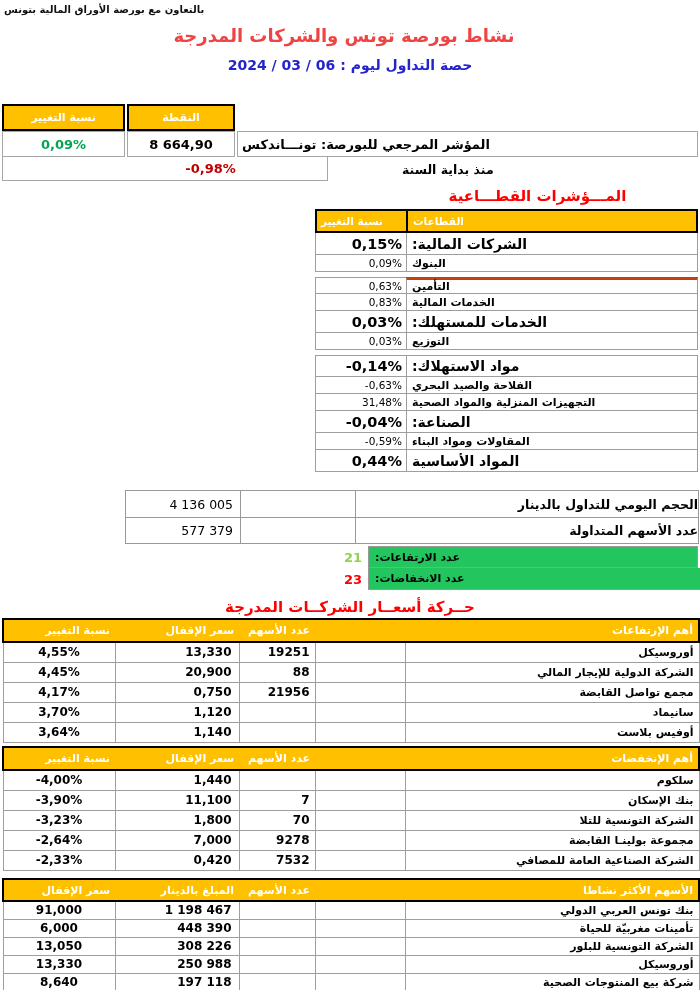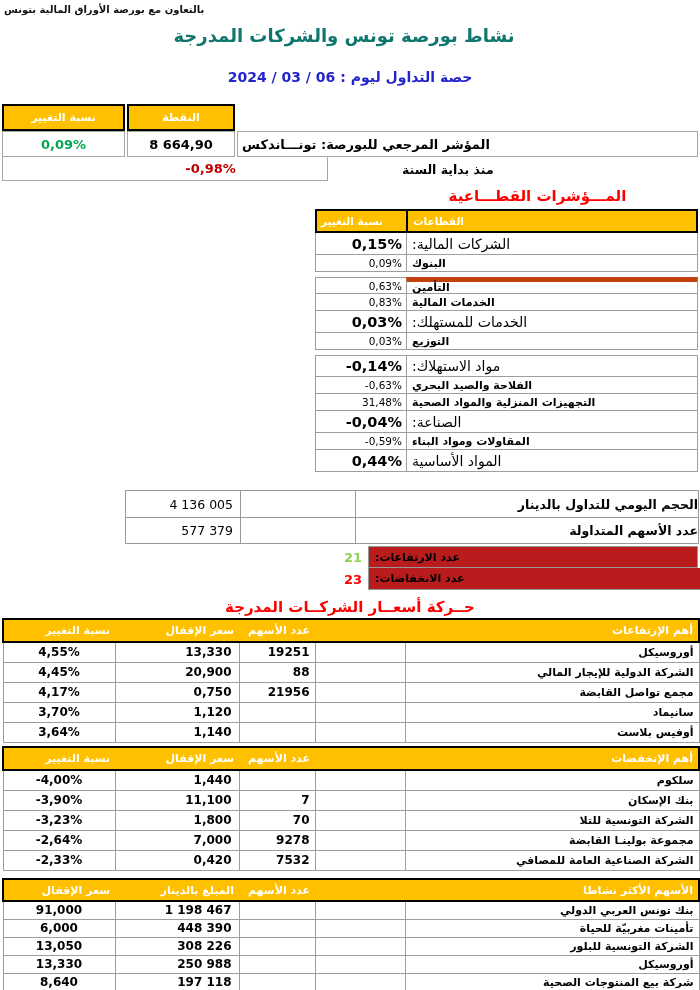--- a/index.html
+++ b/index.html
@@ -7,22 +7,22 @@
   .page {
     position:relative; width:700px; height:990px; margin:0 auto;
     background:#ffffff; overflow:hidden; direction:rtl;
     font-family:"DejaVu Sans", sans-serif; color:#000;
   }
   .abs { position:absolute; }
   .num { direction:ltr; unicode-bidi:isolate; }
 
   
   .coop-note { left:4px; top:4px; font-size:10px; font-weight:bold; color:#111; }
-  .main-title { left:0; top:25px; width:688px; text-align:center; font-size:18px; font-weight:bold; color:#0f766e; }
-  .session-date { left:0; top:57px; width:700px; text-align:center; font-size:14px; font-weight:bold; color:#2424CC;margin-top:12px; }
+  .main-title { left:0; top:25px; width:688px; text-align:center; font-size:18px; font-weight:bold; color:#ef4444; }
+  .session-date { left:0; top:57px; width:700px; text-align:center; font-size:14px; font-weight:bold; color:#2424CC; }
 
   
   .gold { background:#FFC000; color:#fff; font-weight:bold; }
 
   
   .idx-hdr { height:27px; border:2px solid #000; font-size:11px; display:flex; align-items:center; justify-content:center; }
   .idx-cell { height:26px; border:1px solid #a6a6a6; display:flex; align-items:center; justify-content:center; font-weight:bold; font-size:13px; background:#fff; }
   .idx-label { justify-content:flex-end; padding-left:4px; padding-right:4px; font-size:13px; }
   .green { color:#00A651; }
   .darkred { color:#C00000; }
@@ -35,29 +35,29 @@
 
   
   .sector-table { left:315px; top:209px; width:383px; }
   .sec-hrow { display:flex; direction:rtl; }
   .sec-hrow .h-name { width:292px; height:24px; border:2px solid #000; font-size:10.5px; display:flex; align-items:center; justify-content:flex-end; padding:0 5px; }
   .sec-hrow .h-chg  { width:91px;  height:24px; border:2px solid #000; border-right:none; font-size:10.5px; display:flex; align-items:center; justify-content:flex-end; padding:0 4px; }
   .sec-row { display:flex; direction:rtl; }
   .sec-name { width:292px; border:1px solid #9e9e9e; border-top:none; display:flex; align-items:center; justify-content:flex-end; padding:0 5px; background:#fff; }
   .sec-chg  { width:91px;  border:1px solid #9e9e9e; border-top:none; border-right:none; display:flex; align-items:center; justify-content:flex-end; padding:0 4px; background:#fff; }
   .sec-row.reg  { height:17px; } .sec-row.reg .sec-name { font-size:11px; font-weight:bold; } .sec-row.reg .sec-chg { font-size:10.5px; }
-  .sec-row.bold { height:22px; } .sec-row.bold .sec-name { font-size:14px; font-weight:normal; } .sec-row.bold .sec-chg { font-size:14.5px; font-weight:bold; }
+  .sec-row.bold { height:22px; } .sec-row.bold .sec-name { font-size:14px; font-weight:bold; } .sec-row.bold .sec-chg { font-size:14.5px; font-weight:bold; }
   .sec-gap { height:5px; }
 
   
   .sum-table { left:125px; top:490px; width:573px; border-collapse:collapse; table-layout:fixed; }
   .sum-table td { border:1px solid #999; background:#fff; overflow:hidden; white-space:nowrap; }
   .sum-label { text-align:right; padding-left:40px; font-weight:bold; font-size:12.5px; }
   .sum-val { text-align:right; padding:0 7px; font-weight:normal; font-size:12.5px; }
-  .adv-label-cell { border:1px solid #999; background:#b91c1c; display:flex; align-items:center; justify-content:flex-end; padding:0 6px; font-weight:bold; font-size:11px; }
+  .adv-label-cell { border:1px solid #999; background:#22c55e; display:flex; align-items:center; justify-content:flex-end; padding:0 6px; font-weight:bold; font-size:11px; }
   .adv-num { display:flex; align-items:center; justify-content:flex-end; font-weight:bold; font-size:13px; }
   .adv-green { color:#92D050; }
   .adv-red { color:#FF0000; }
 
   
   table.rpt { border-collapse:collapse; table-layout:fixed; width:696px; position:absolute; left:2px; }
   table.rpt td { overflow:hidden; white-space:nowrap; }
   .rpt tr.hdr td { background:#FFC000; color:#fff; font-weight:bold; font-size:11px; text-align:right; padding:0 5px;
                    border-top:2px solid #000; border-bottom:2px solid #000; height:23px; }
   .rpt tr.hdr td:first-child { border-right:2px solid #000; }
@@ -102,21 +102,21 @@
     <div class="sec-row bold">
       <div class="sec-name">الشركات المالية:</div>
       <div class="sec-chg num">0,15%</div>
     </div>
     <div class="sec-row reg">
       <div class="sec-name">البنوك</div>
       <div class="sec-chg num">0,09%</div>
     </div>
     <div class="sec-gap"></div>
     <div class="sec-row reg">
-      <div class="sec-name" style="border-top:5px solid #c2410c;">التأمين</div>
+      <div class="sec-name" style="border-top:3px solid #c2410c;">التأمين</div>
       <div class="sec-chg num" style="border-top:1px solid #9e9e9e;">0,63%</div>
     </div>
     <div class="sec-row reg">
       <div class="sec-name">الخدمات المالية</div>
       <div class="sec-chg num">0,83%</div>
     </div>
     <div class="sec-row bold">
       <div class="sec-name">الخدمات للمستهلك:</div>
       <div class="sec-chg num">0,03%</div>
     </div>

